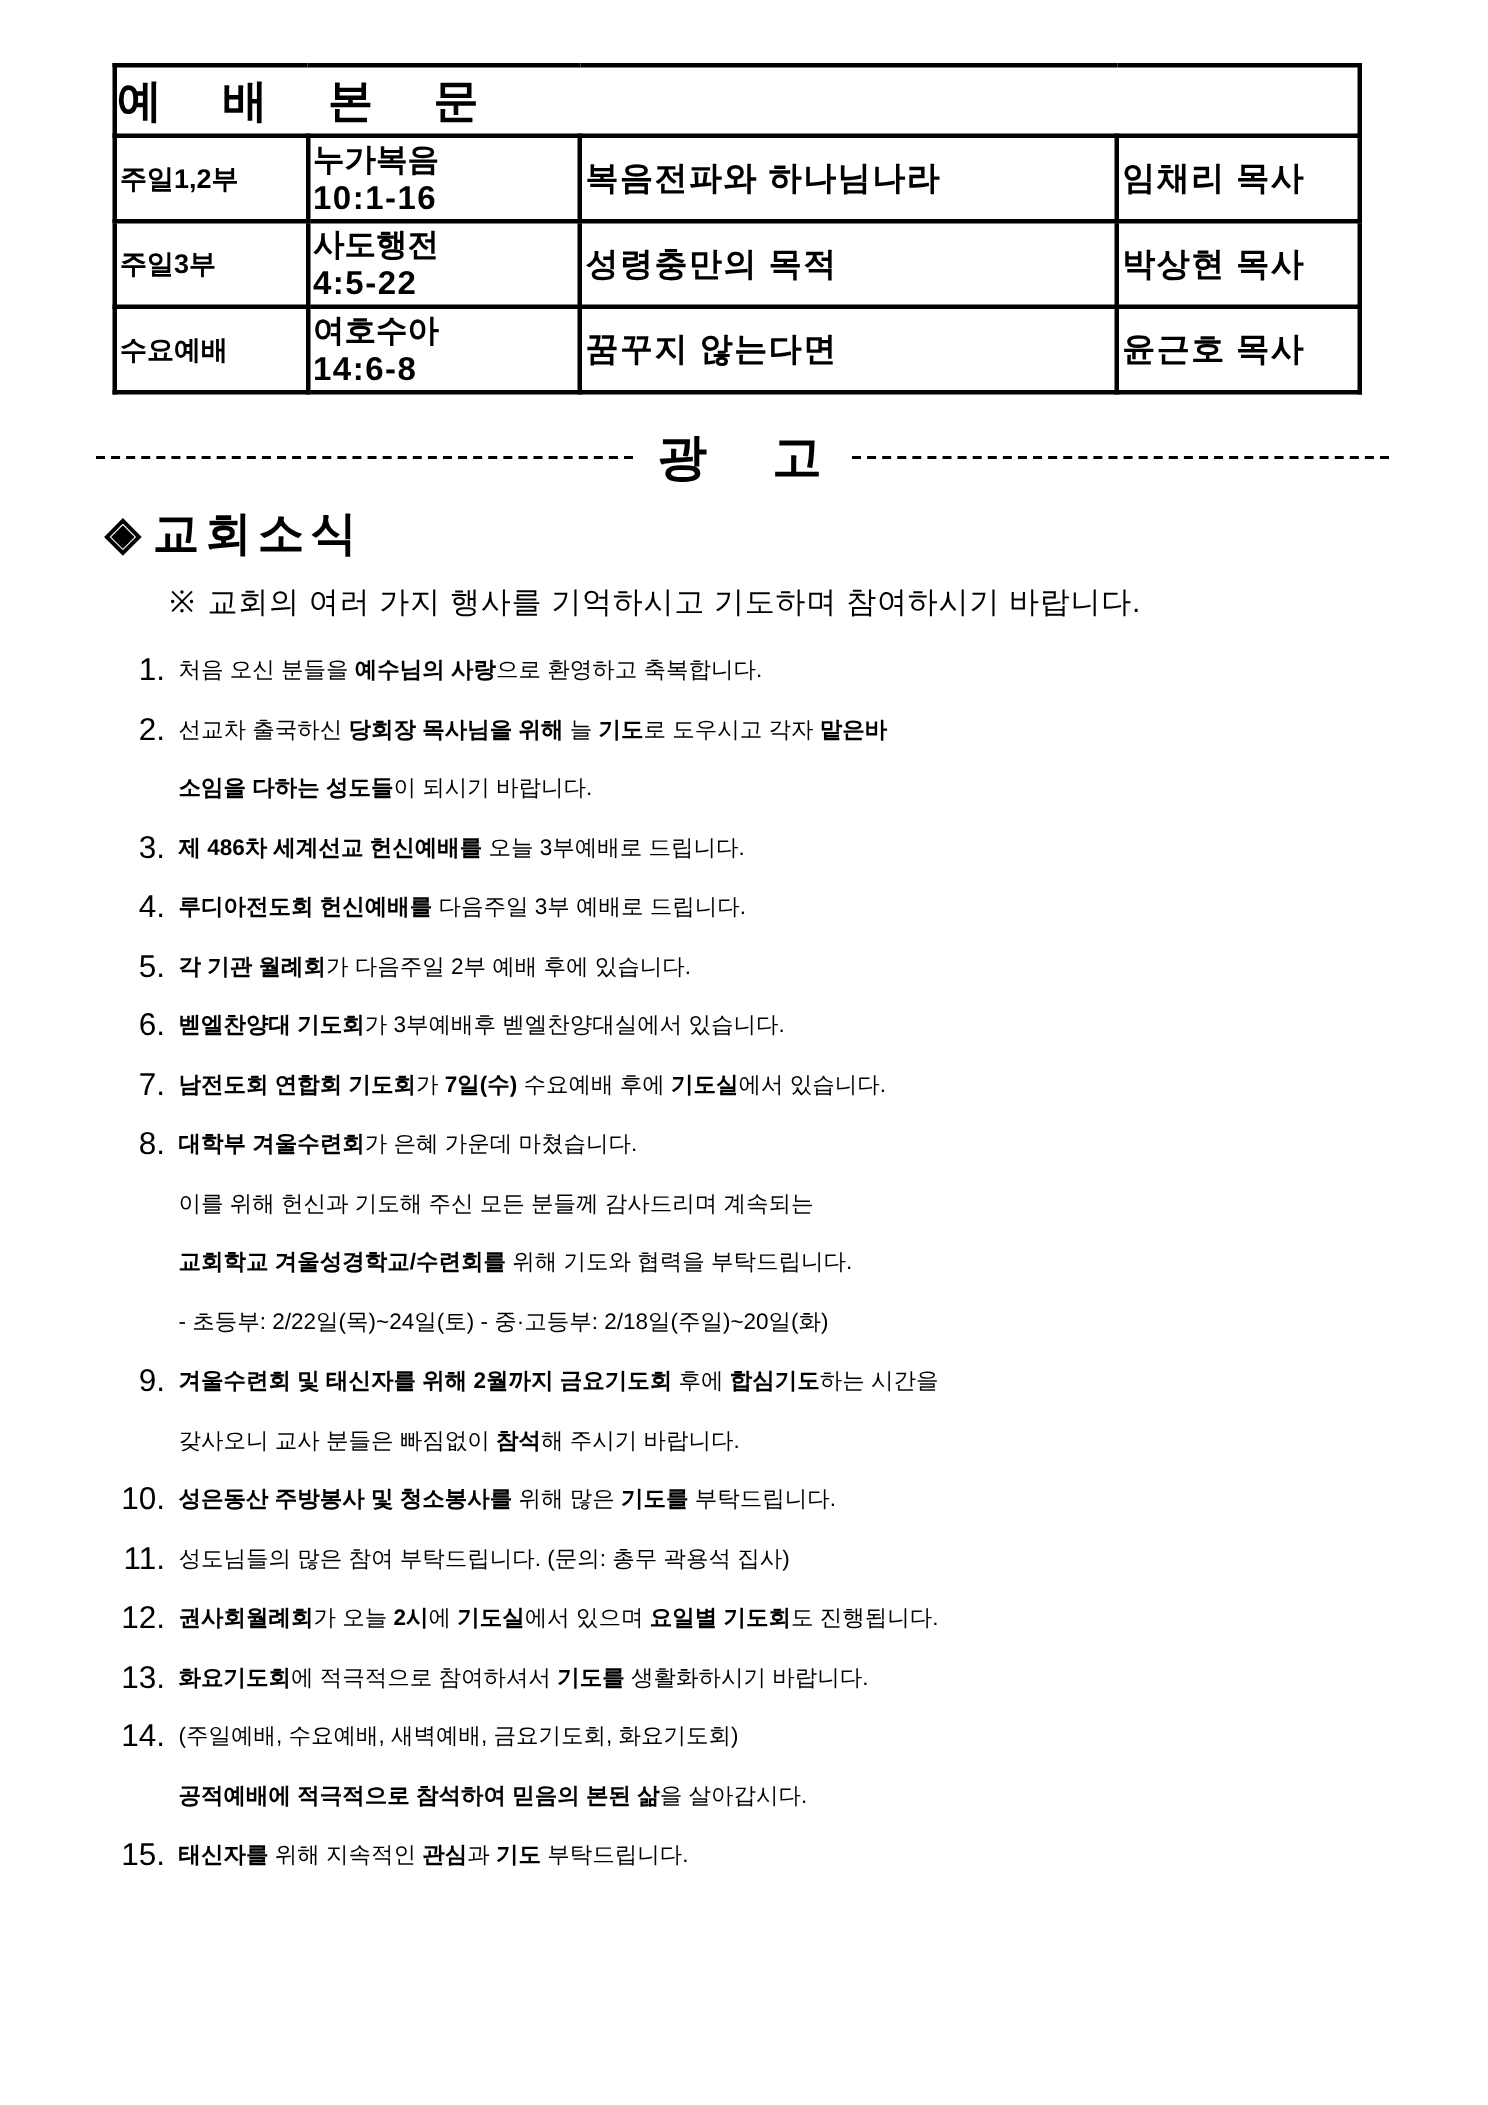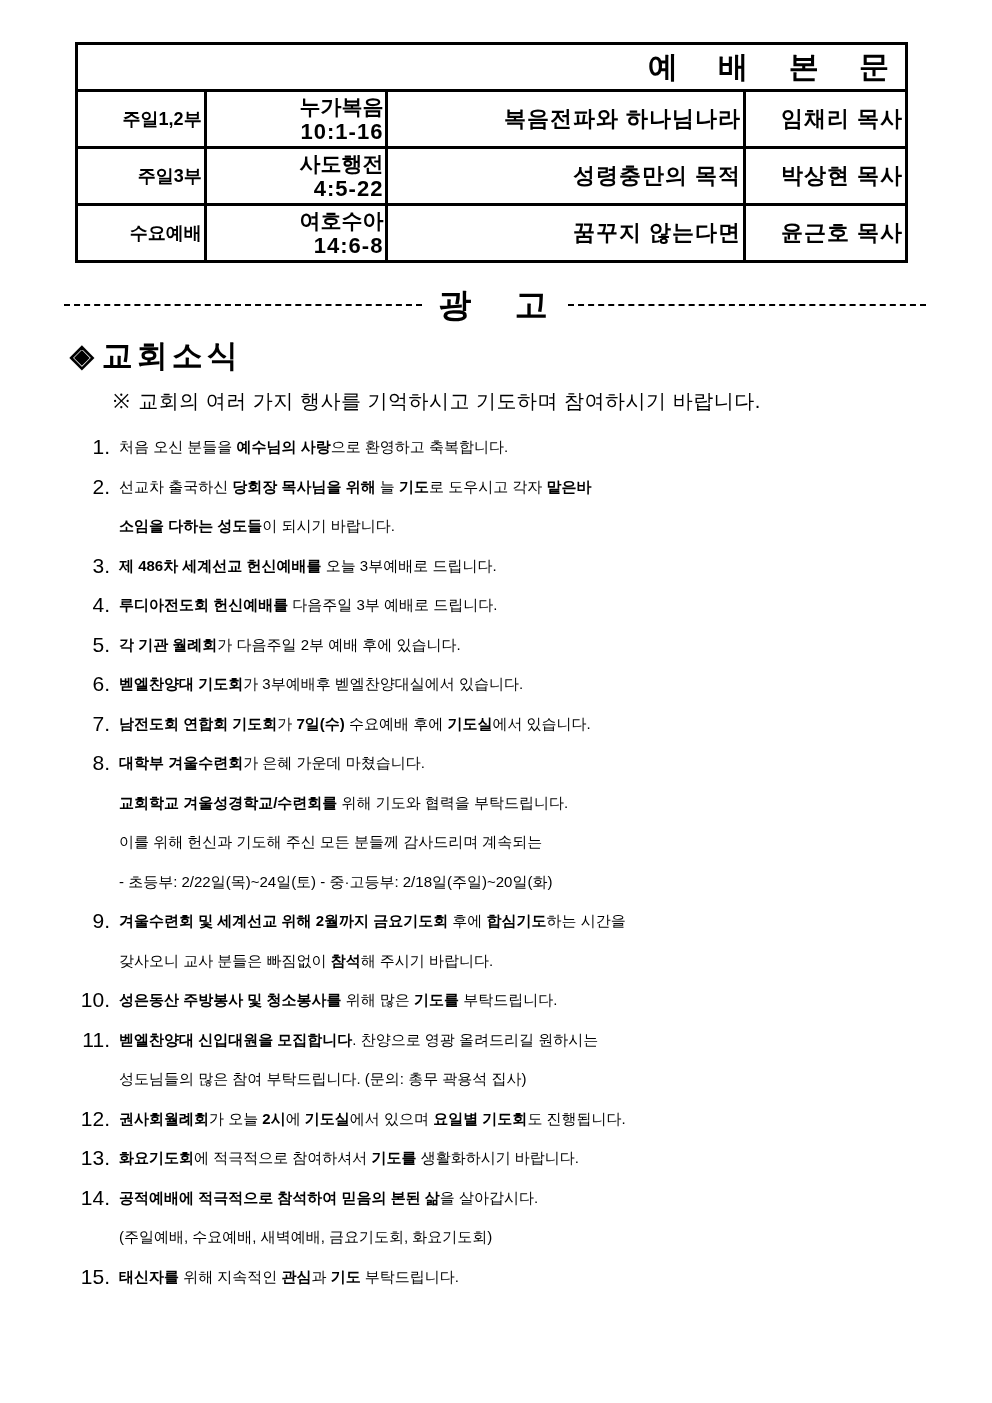--- a/index.html
+++ b/index.html
@@ -13,21 +13,21 @@
     font-family: "Liberation Sans", sans-serif;
     overflow: hidden;
   }
 
   
   table.worship {
     border-collapse: collapse;
     margin: 42px 0 0 75px;
     width: 833px;
     table-layout: fixed;
-    text-align: right;
+    text-align: left;
     font-weight: bold;
   }
   table.worship, table.worship th, table.worship td { border: 3px solid #000; }
   table.worship th {
     height: 44px;
     font-size: 30px;
     letter-spacing: 16px;
     white-space: pre;
     padding: 0;
   }
@@ -191,62 +191,61 @@
       <div class="item">
         <span class="num">7.</span>
         <div class="lines">
           <div class="line"><span class="b">남전도회 연합회 기도회</span><span>가 </span><span class="b">7일(수)</span><span> 수요예배 후에 </span><span class="b">기도실</span><span>에서 있습니다.</span></div>
         </div>
       </div>
       <div class="item">
         <span class="num">8.</span>
         <div class="lines">
           <div class="line"><span class="b">대학부 겨울수련회</span><span>가 은혜 가운데 마쳤습니다.</span></div>
+          <div class="line"><span>이를 위해 헌신과 기도해 주신 모든 분들께 감사드리며 계속되는</span></div>
           <div class="line"><span class="b">교회학교 겨울성경학교/수련회를</span><span> 위해 기도와 협력을 부탁드립니다.</span></div>
-          <div class="line"><span>이를 위해 헌신과 기도해 주신 모든 분들께 감사드리며 계속되는</span></div>
           <div class="line"><span>- 초등부: 2/22일(목)~24일(토)   - 중·고등부: 2/18일(주일)~20일(화)</span></div>
         </div>
       </div>
       <div class="item">
         <span class="num">9.</span>
         <div class="lines">
-          <div class="line"><span class="b">겨울수련회 및 세계선교 위해 2월까지 금요기도회</span><span> 후에 </span><span class="b">합심기도</span><span>하는 시간을</span></div>
+          <div class="line"><span class="b">겨울수련회 및 태신자를 위해 2월까지 금요기도회</span><span> 후에 </span><span class="b">합심기도</span><span>하는 시간을</span></div>
           <div class="line"><span>갖사오니 교사 분들은 빠짐없이 </span><span class="b">참석</span><span>해 주시기 바랍니다.</span></div>
         </div>
       </div>
       <div class="item">
         <span class="num">10.</span>
         <div class="lines">
           <div class="line"><span class="b">성은동산 주방봉사 및 청소봉사를</span><span> 위해 많은 </span><span class="b">기도를</span><span> 부탁드립니다.</span></div>
         </div>
       </div>
       <div class="item">
         <span class="num">11.</span>
         <div class="lines">
-          <div class="line"><span class="b">벧엘찬양대 신입대원을 모집합니다</span><span>. 찬양으로 영광 올려드리길 원하시는</span></div>
           <div class="line"><span>성도님들의 많은 참여 부탁드립니다. (문의: 총무 곽용석 집사)</span></div>
         </div>
       </div>
       <div class="item">
         <span class="num">12.</span>
         <div class="lines">
           <div class="line"><span class="b">권사회월례회</span><span>가 오늘 </span><span class="b">2시</span><span>에 </span><span class="b">기도실</span><span>에서 있으며 </span><span class="b">요일별 기도회</span><span>도 진행됩니다.</span></div>
         </div>
       </div>
       <div class="item">
         <span class="num">13.</span>
         <div class="lines">
           <div class="line"><span class="b">화요기도회</span><span>에 적극적으로 참여하셔서 </span><span class="b">기도를</span><span> 생활화하시기 바랍니다.</span></div>
         </div>
       </div>
       <div class="item">
         <span class="num">14.</span>
         <div class="lines">
+          <div class="line"><span>(주일예배, 수요예배, 새벽예배, 금요기도회, 화요기도회)</span></div>
           <div class="line"><span class="b">공적예배에 적극적으로 참석하여 믿음의 본된 삶</span><span>을 살아갑시다.</span></div>
-          <div class="line"><span>(주일예배, 수요예배, 새벽예배, 금요기도회, 화요기도회)</span></div>
         </div>
       </div>
       <div class="item">
         <span class="num">15.</span>
         <div class="lines">
           <div class="line"><span class="b">태신자를</span><span> 위해 지속적인 </span><span class="b">관심</span><span>과 </span><span class="b">기도</span><span> 부탁드립니다.</span></div>
         </div>
       </div>
     </div>
 

